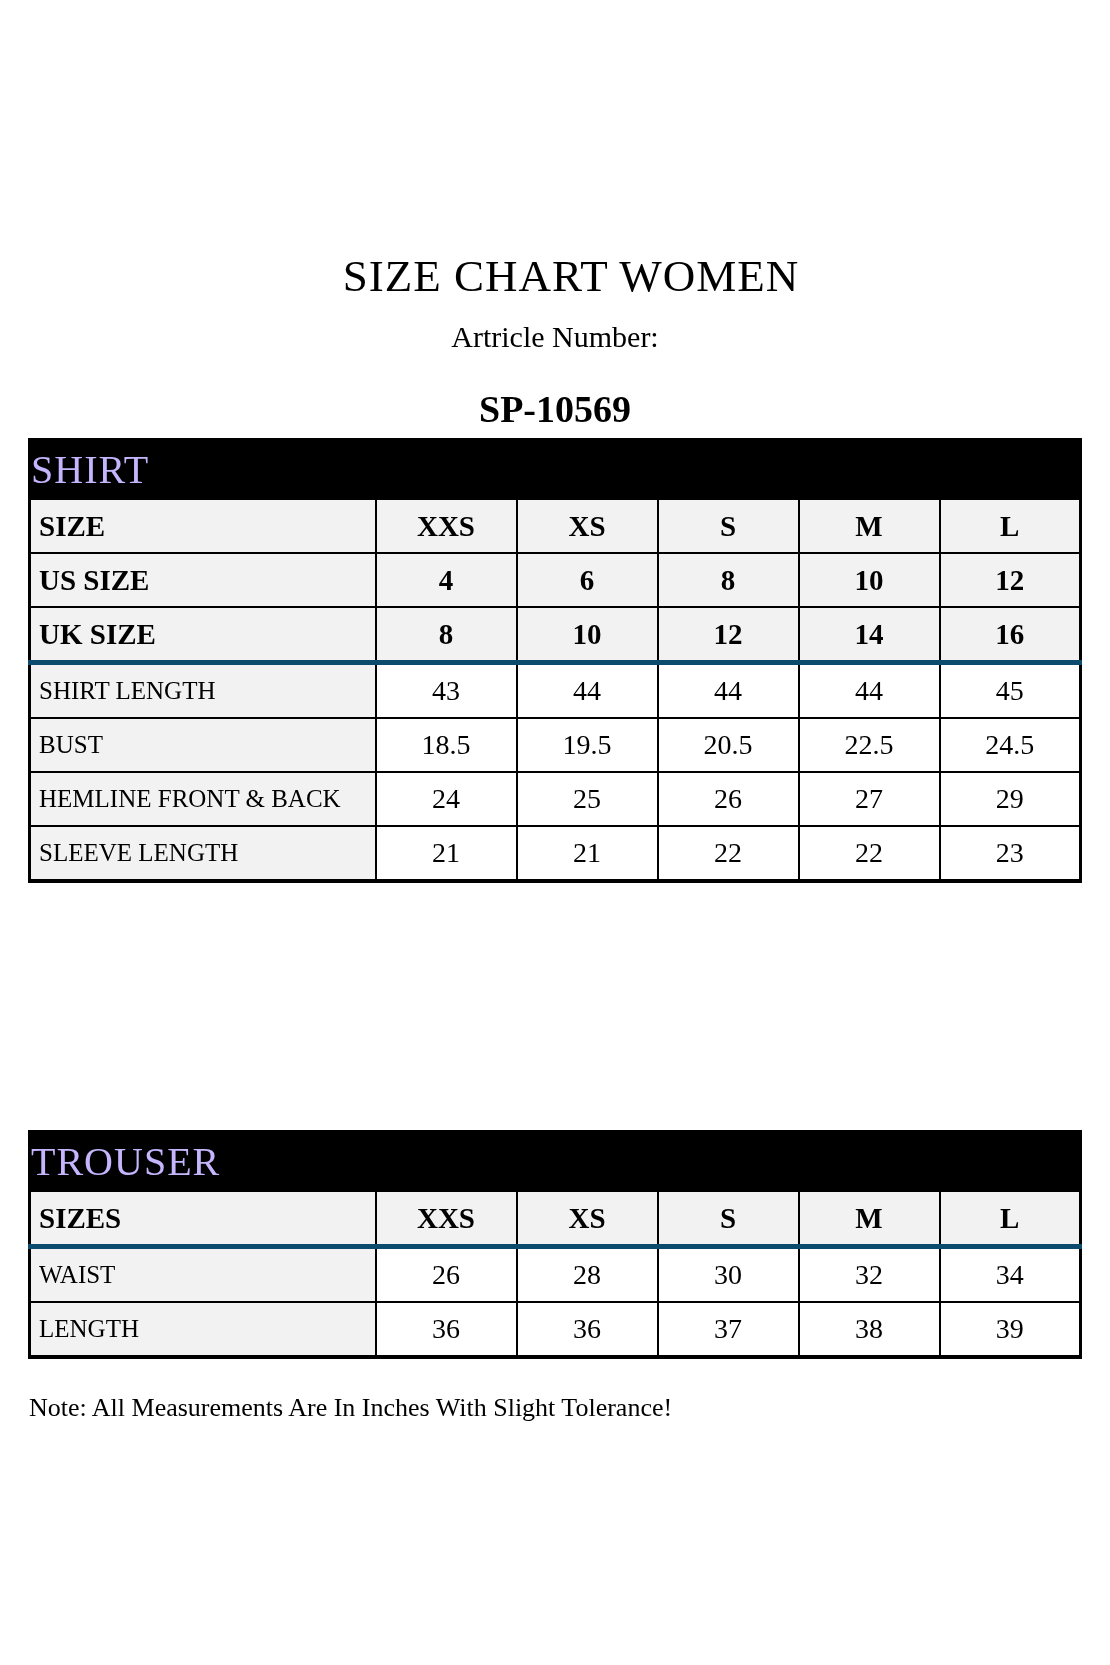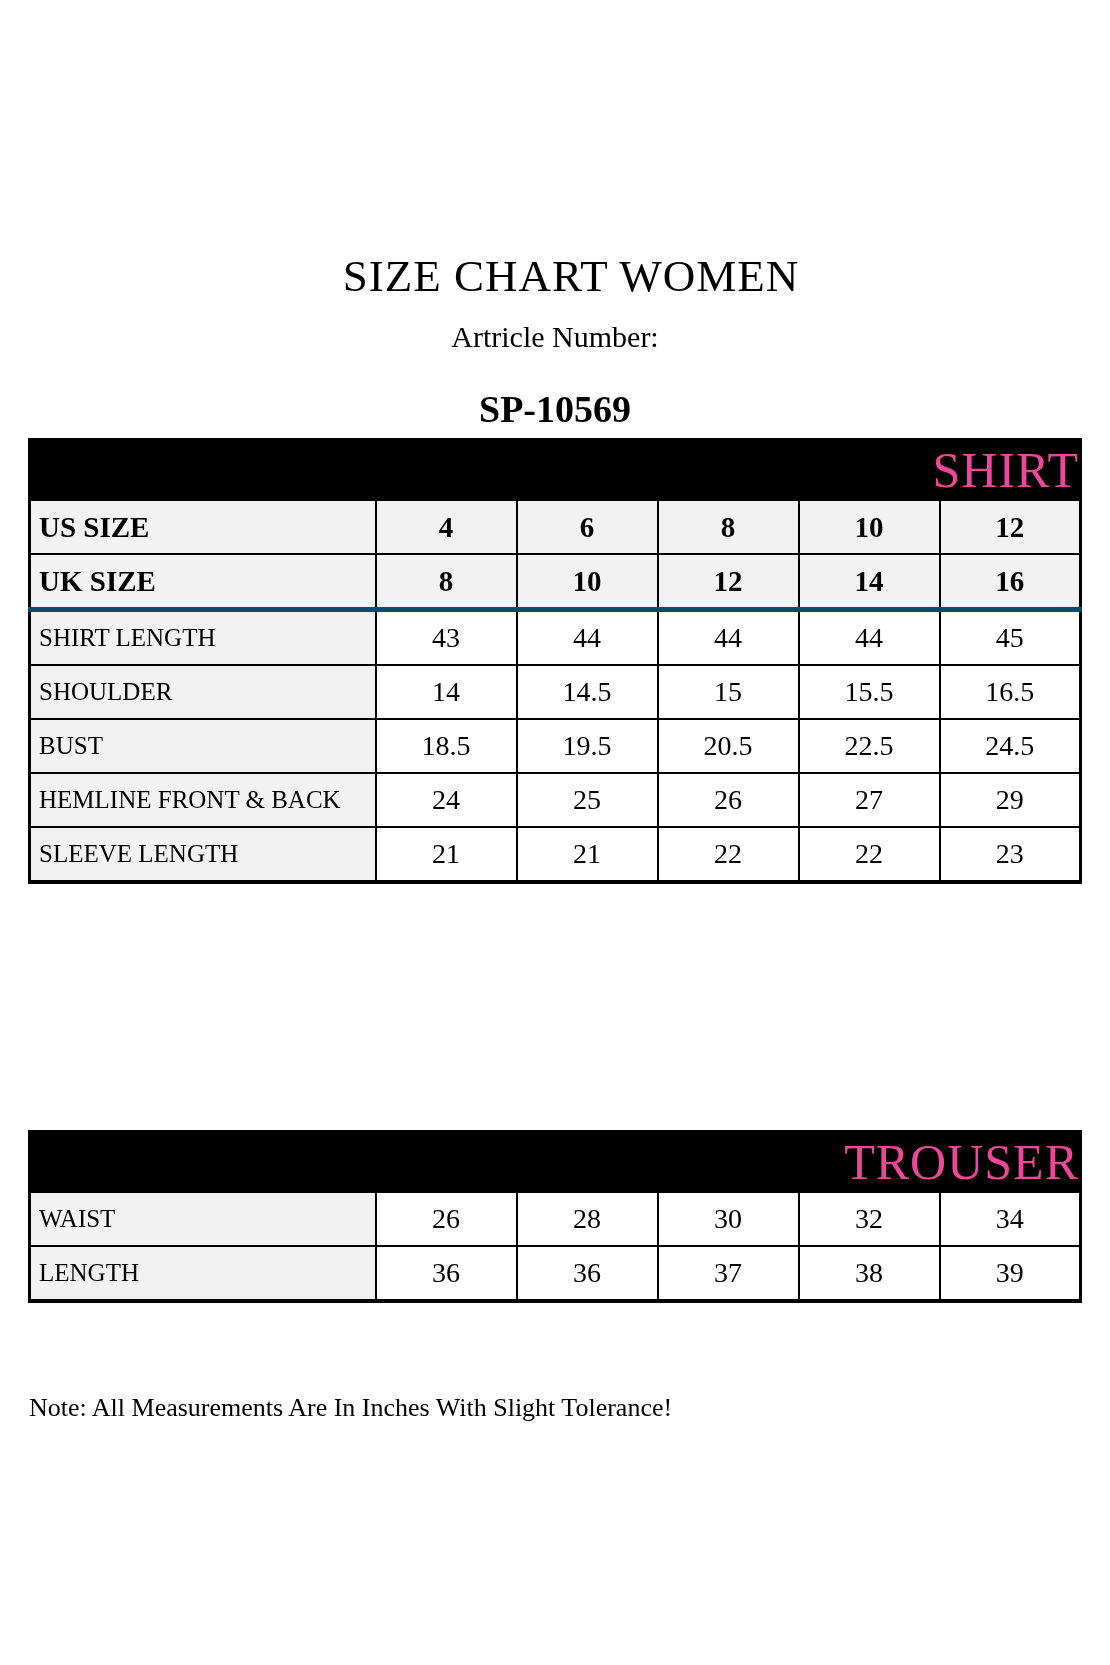--- a/index.html
+++ b/index.html
@@ -52,23 +52,23 @@
     border-collapse: collapse;
     table-layout: fixed;
     border: 3px solid #000;
     border-bottom-width: 4px;
   }
   table.size-table.shirt { top: 438px; }
   table.size-table.trouser { top: 1130px; }
   col.label-col { width: 346px; }
   td.banner-cell {
     background: #000000;
-    color: #ec4899;
-    text-align: right;
-    font-size: 50px;
+    color: #c4b5fd;
+    text-align: left;
+    font-size: 40px;
     font-weight: 400;
     height: 57px;
     padding: 0;
     letter-spacing: 1px;
   }
   td.cell {
     border: 2px solid #000;
     height: 52px;
     padding: 0;
   }
@@ -116,20 +116,28 @@
       <col class="label-col">
       <col>
       <col>
       <col>
       <col>
       <col>
     </colgroup>
   <tbody>
   <tr>
     <td colspan="6" class="banner-cell">SHIRT</td>
+  </tr>
+  <tr class="header-row">
+    <td class="cell label-cell">SIZE</td>
+    <td class="cell value-cell">XXS</td>
+    <td class="cell value-cell">XS</td>
+    <td class="cell value-cell">S</td>
+    <td class="cell value-cell">M</td>
+    <td class="cell value-cell">L</td>
   </tr>
   <tr class="header-row">
     <td class="cell label-cell">US SIZE</td>
     <td class="cell value-cell">4</td>
     <td class="cell value-cell">6</td>
     <td class="cell value-cell">8</td>
     <td class="cell value-cell">10</td>
     <td class="cell value-cell">12</td>
   </tr>
   <tr class="header-row separator-row">
@@ -142,28 +150,20 @@
   </tr>
   <tr class="data-row">
     <td class="cell label-cell">SHIRT LENGTH</td>
     <td class="cell value-cell">43</td>
     <td class="cell value-cell">44</td>
     <td class="cell value-cell">44</td>
     <td class="cell value-cell">44</td>
     <td class="cell value-cell">45</td>
   </tr>
   <tr class="data-row">
-    <td class="cell label-cell">SHOULDER</td>
-    <td class="cell value-cell">14</td>
-    <td class="cell value-cell">14.5</td>
-    <td class="cell value-cell">15</td>
-    <td class="cell value-cell">15.5</td>
-    <td class="cell value-cell">16.5</td>
-  </tr>
-  <tr class="data-row">
     <td class="cell label-cell">BUST</td>
     <td class="cell value-cell">18.5</td>
     <td class="cell value-cell">19.5</td>
     <td class="cell value-cell">20.5</td>
     <td class="cell value-cell">22.5</td>
     <td class="cell value-cell">24.5</td>
   </tr>
   <tr class="data-row">
     <td class="cell label-cell">HEMLINE FRONT &amp; BACK</td>
     <td class="cell value-cell">24</td>
@@ -189,20 +189,28 @@
       <col>
       <col>
       <col>
       <col>
       <col>
     </colgroup>
   <tbody>
   <tr>
     <td colspan="6" class="banner-cell">TROUSER</td>
   </tr>
+  <tr class="header-row separator-row">
+    <td class="cell label-cell">SIZES</td>
+    <td class="cell value-cell">XXS</td>
+    <td class="cell value-cell">XS</td>
+    <td class="cell value-cell">S</td>
+    <td class="cell value-cell">M</td>
+    <td class="cell value-cell">L</td>
+  </tr>
   <tr class="data-row">
     <td class="cell label-cell">WAIST</td>
     <td class="cell value-cell">26</td>
     <td class="cell value-cell">28</td>
     <td class="cell value-cell">30</td>
     <td class="cell value-cell">32</td>
     <td class="cell value-cell">34</td>
   </tr>
   <tr class="data-row">
     <td class="cell label-cell">LENGTH</td>

